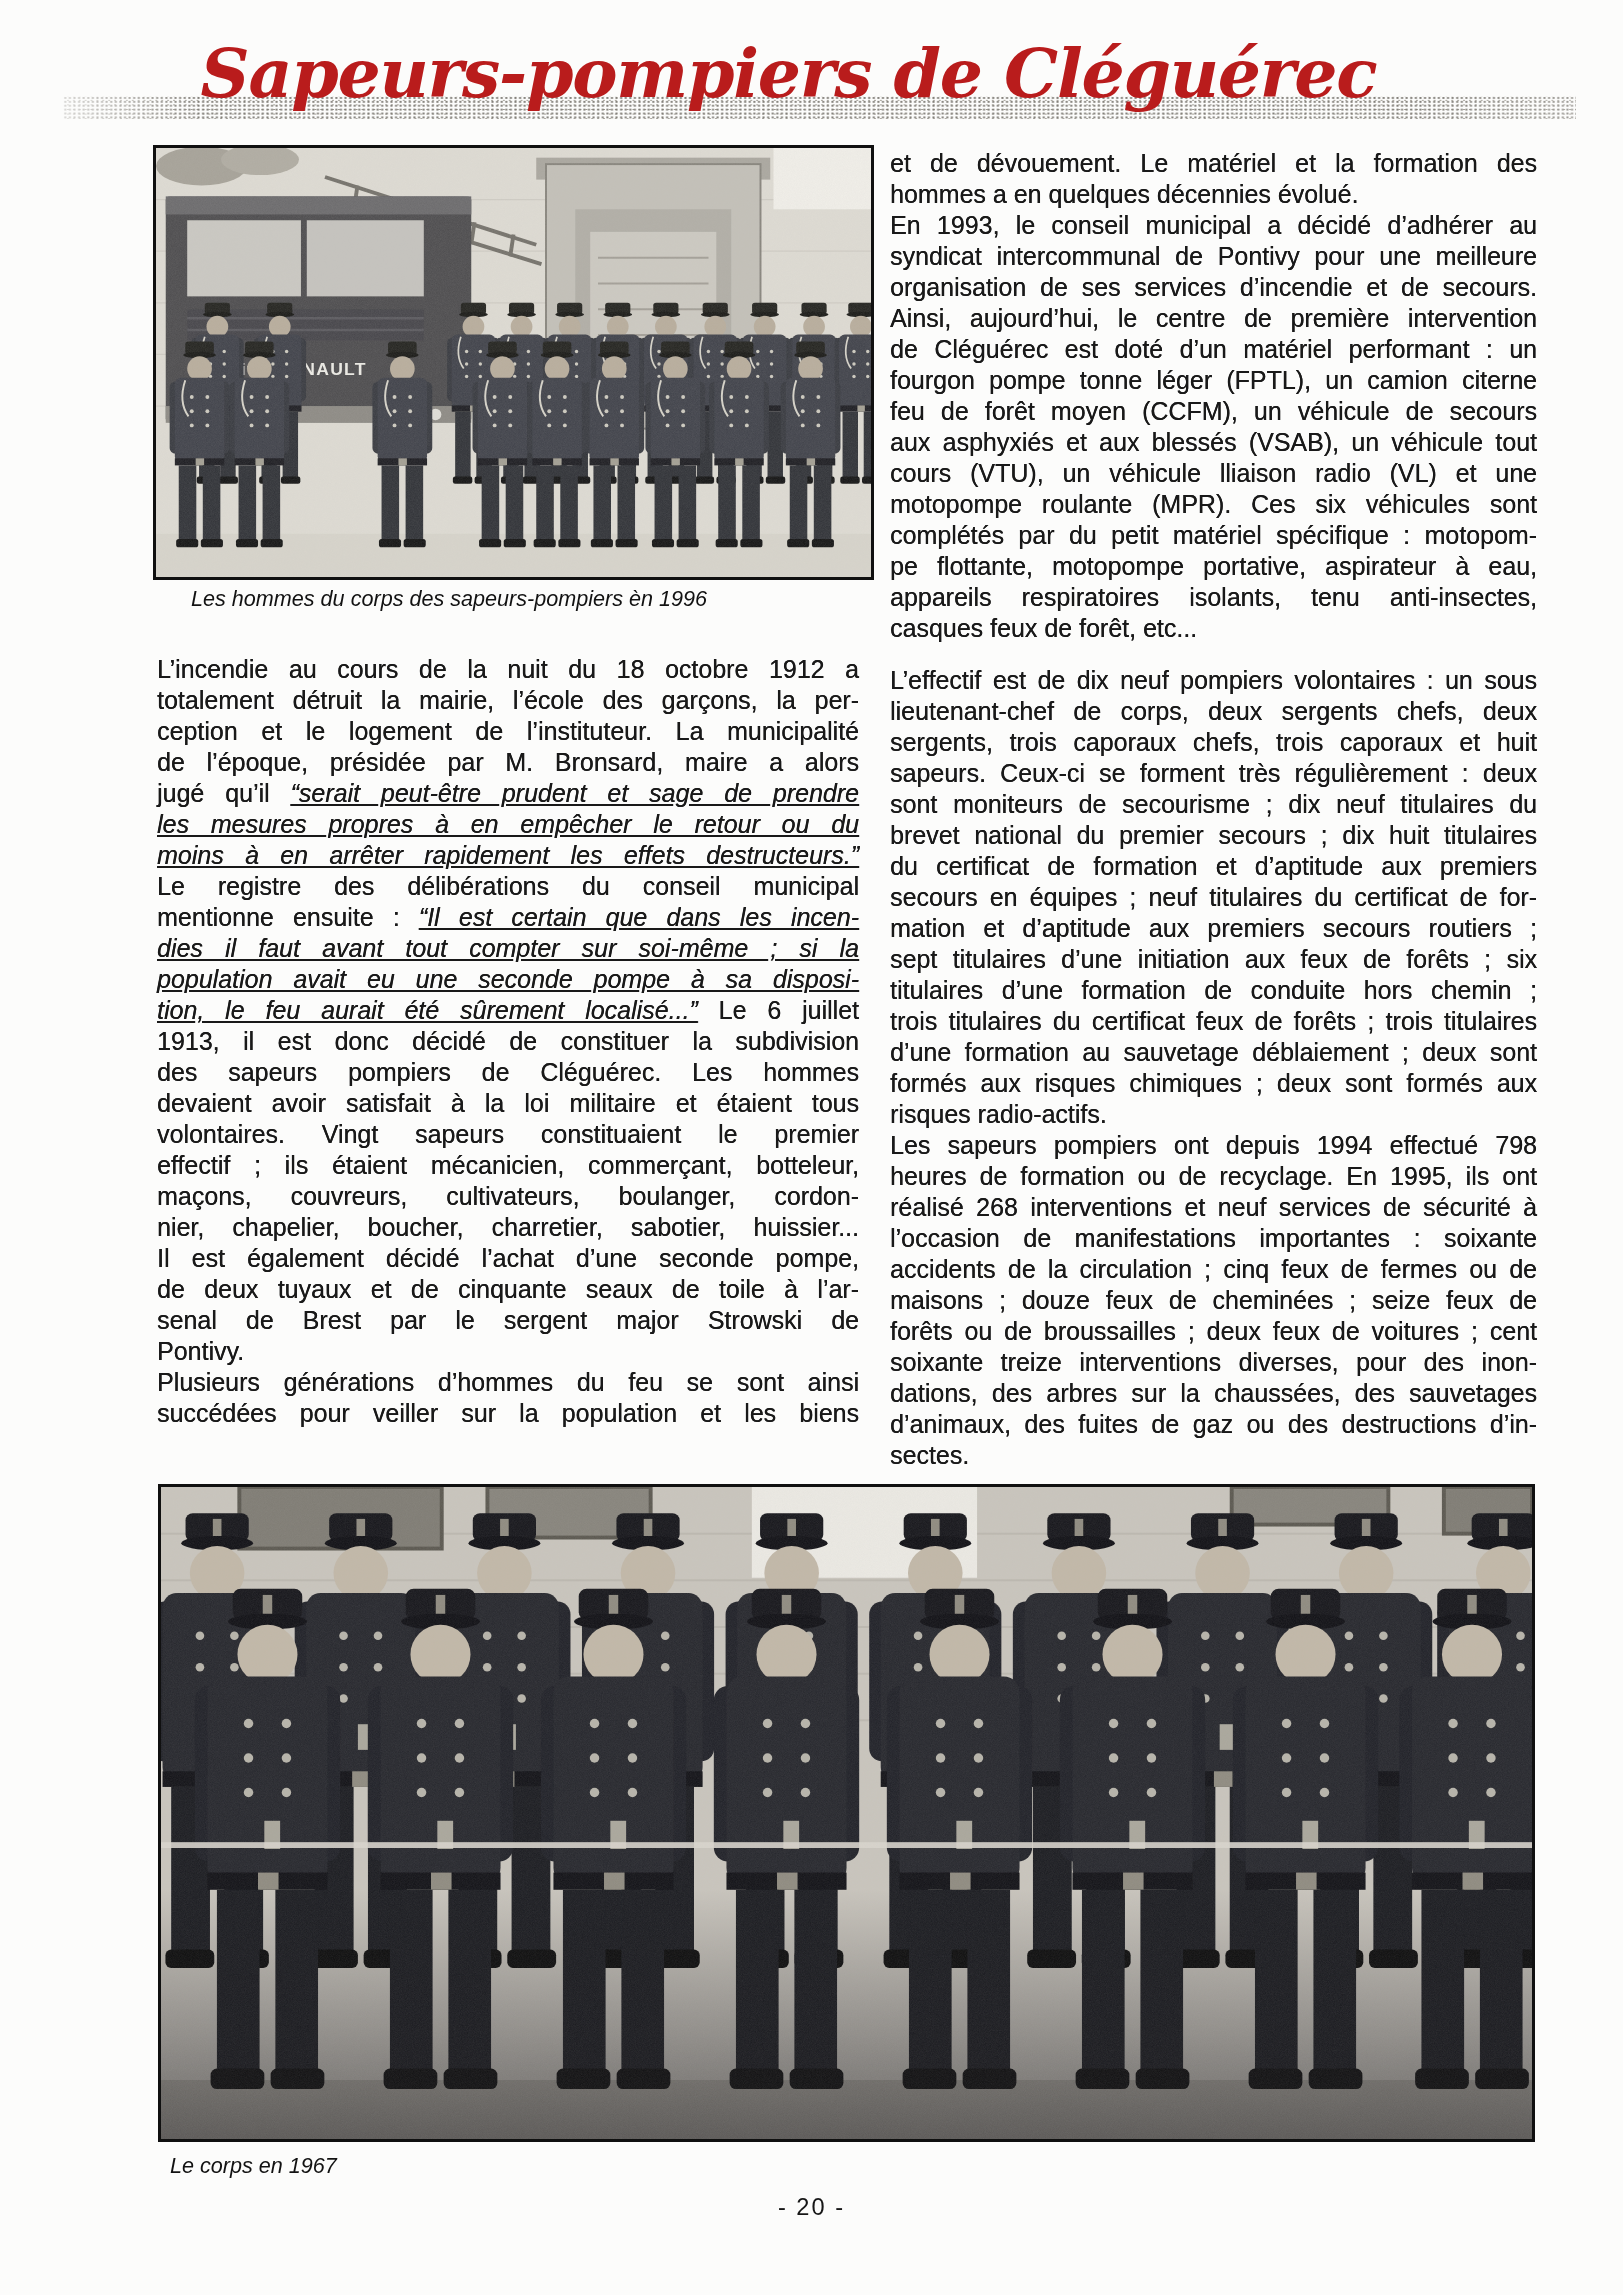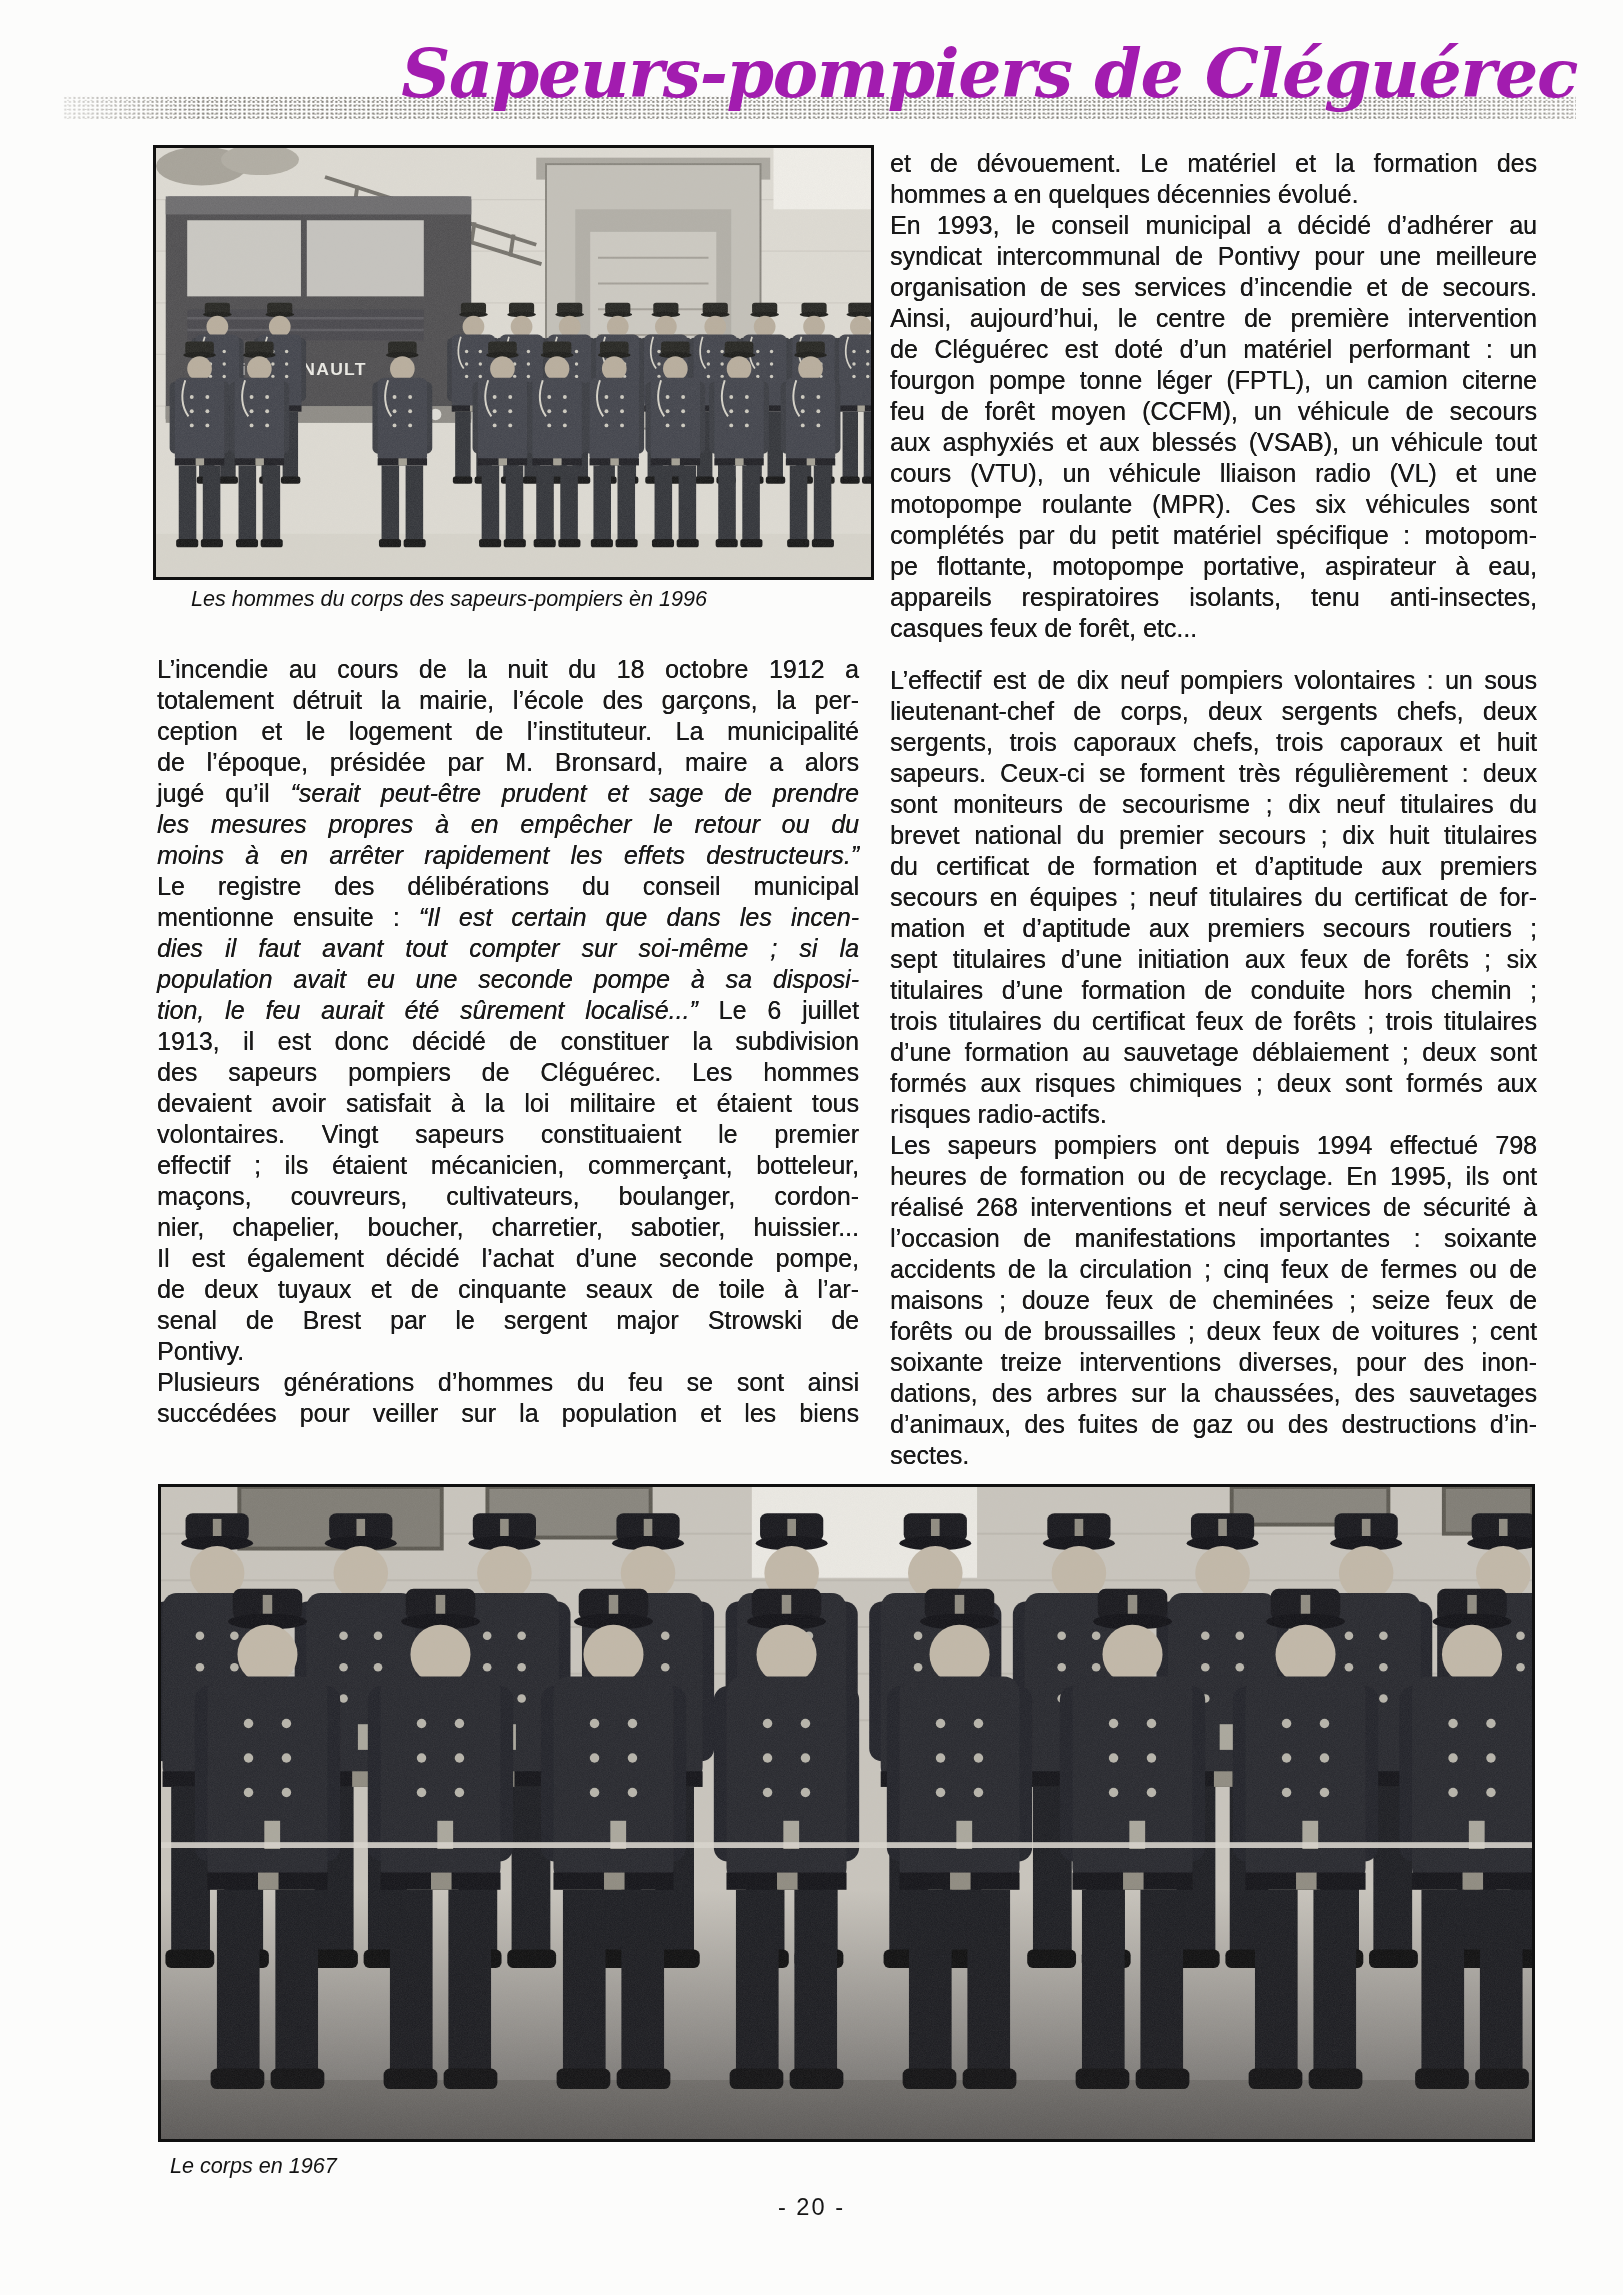--- a/index.html
+++ b/index.html
@@ -6,41 +6,41 @@
   .page{position:relative;width:1623px;height:2295px;background:#fcfcfb;overflow:hidden;
         font-family:"Liberation Sans",sans-serif;color:#1a1a1a;}
 
   
   .title-band{position:absolute;left:63px;top:96px;width:1513px;height:23px;
     background-image:radial-gradient(circle,#827f79 1px,transparent 1.1px),
                      radial-gradient(circle,#9b988f 0.7px,transparent 0.9px);
     background-size:4.6px 3.9px,5.9px 4.6px;background-position:0 0,2px 2px;
     -webkit-mask-image:linear-gradient(to right,rgba(0,0,0,.30),#000 9%,#000 90%,rgba(0,0,0,.75));
     mask-image:linear-gradient(to right,rgba(0,0,0,.30),#000 9%,#000 90%,rgba(0,0,0,.75));}
-  .page-title{position:absolute;left:0;top:33px;width:1577px;margin:0;text-align:right;
-    font:italic 700 68px "DejaVu Serif",serif;letter-spacing:-1.3px;color:#a21caf;}
+  .page-title{position:absolute;left:0;top:33px;width:1577px;margin:0;text-align:center;
+    font:italic 700 68px "DejaVu Serif",serif;letter-spacing:-1.3px;color:#b91c1c;}
 
   
   .photo{position:absolute;border:3.3px solid #101010;box-sizing:border-box;background:#e6e4dd;margin:0;}
   #photo1{left:153px;top:145px;width:721px;height:435px;}
   #photo2{left:158px;top:1484px;width:1377px;height:658px;}
   .photo svg{display:block;width:100%;height:100%;}
   .caption{position:absolute;font:italic 21.6px/1.2 "Liberation Sans",sans-serif;color:#121212;}
   #caption1{left:191px;top:586px;}
   #caption2{left:170px;top:2153px;}
 
   
   .col{position:absolute;font:25px/31px "Liberation Sans",sans-serif;color:#191919;
        text-align:justify;text-shadow:0.2px 0 0 #191919;}
   #col-left{left:157px;top:654px;width:702px;}
   #col-right{left:890px;top:148px;width:647px;}
   .line{text-align-last:justify;min-height:31px;}
   .line.endline{text-align-last:left;}
   .line.gap{margin-top:21px;}
-  .it{font-style:italic;}
+  .it{font-style:italic;text-decoration:underline;}
 
   .pageno{position:absolute;left:0;top:2194px;width:1623px;text-align:center;
           font:23.6px "Liberation Sans",sans-serif;letter-spacing:2px;color:#161616;}
 </style>
 </head>
 <body style="color: rgb(26, 26, 26);">
 
 <div class="page">
 
   <div class="title-band"></div>

